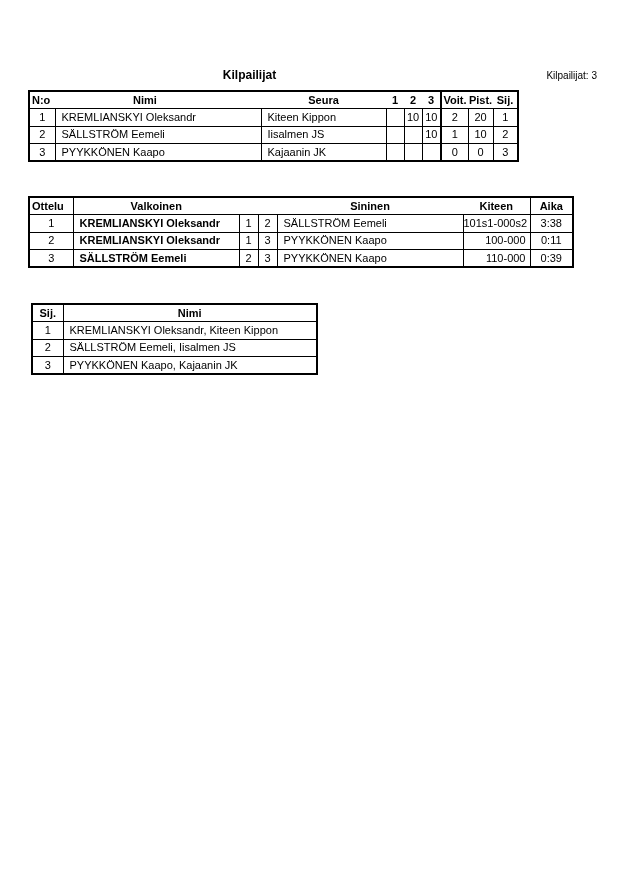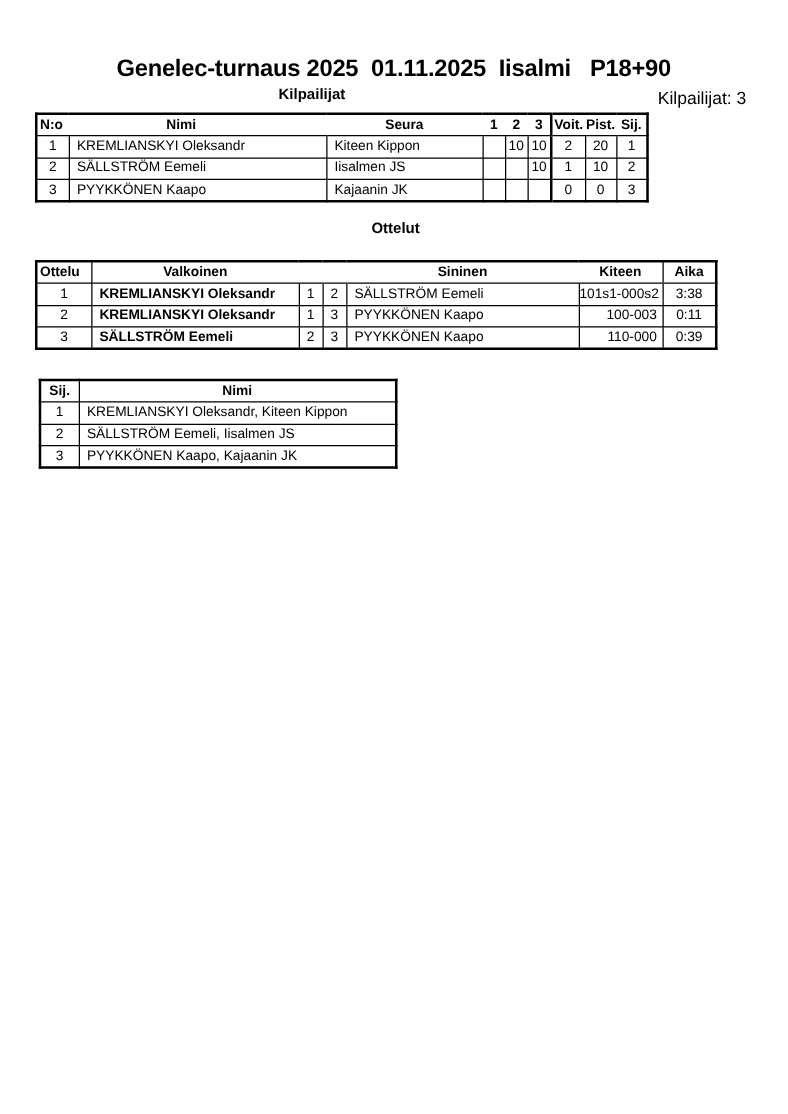--- a/index.html
+++ b/index.html
@@ -22,21 +22,21 @@
   .section-label {
     position:absolute;
     text-align:center;
     font-size:12px; font-weight:bold;padding-left:33px;
   }
   .lbl-kilpailijat { top:68px;  left:0px;  width:466px; }
   .lbl-ottelut     { top:175px; left:28px; width:544px; }
   .lbl-tulokset    { top:282px; left:31px; width:285px; }
   .meta-right {
     position:absolute; top:70px; right:33px;
-    font-size:14px;
+    font-size:10px;
   }
   table.doc-table {
     position:absolute;
     border-collapse:collapse;
     table-layout:fixed;
     border:2px solid #000;
   }
   .doc-table tr { height:17.5px;padding-left:30px; }
   .doc-table th, .doc-table td {
     font-size:11px;
@@ -51,34 +51,33 @@
     border:none;
     border-bottom:1px solid #000;
     text-align:center;
   }
   .doc-table td { border:1px solid #000; text-align:center; }
   .al { text-align:left !important; padding-left:6px !important; }
   .ar { text-align:right !important; padding-right:4px !important; }
   .hl { text-align:left !important; padding-left:2px !important; }
   .bold { font-weight:bold; }
   .t1 { left:28px; top:90px;  width:489px; }
-  .t2 { left:28px; top:196px; width:544px;margin-top:12px; }
+  .t2 { left:28px; top:196px; width:544px; }
   .t3 { left:31px; top:303px; width:285px; }
   .t1 .thick-left { border-left:2px solid #000 !important; }
   .t1 th.h-nimi { padding-right:26px; }
   .t2 th.b-right { border-right:1px solid #000; }
   .t2 th.b-left  { border-left:1px solid #000; }
   .t3 th.b-right { border-right:1px solid #000; }
 </style>
 </head>
 <body>
 
 <div class="page">
 
-  <div class="page-title">Genelec-turnaus 2025  01.11.2025  Iisalmi   P18+90</div>
 
   <div class="section-label lbl-kilpailijat">Kilpailijat</div>
   <div class="meta-right">Kilpailijat: 3</div>
 
   <table class="doc-table t1">
     <colgroup>
       <col style="width:26px">
         <col style="width:206px">
         <col style="width:125px">
       <col style="width:18px">
@@ -131,21 +130,20 @@
         <td></td>
         <td></td>
         <td></td>
         <td class="thick-left">0</td>
         <td>0</td>
         <td>3</td>
       </tr>
     </tbody>
   </table>
 
-  <div class="section-label lbl-ottelut">Ottelut</div>
 
   <table class="doc-table t2">
     <colgroup>
       <col style="width:44px">
         <col style="width:166px">
         <col style="width:19px">
       <col style="width:19px">
         <col style="width:186px">
         <col style="width:67px">
       <col style="width:43px">
@@ -170,21 +168,21 @@
         <td class="al">SÄLLSTRÖM Eemeli</td>
         <td class="ar">101s1-000s2</td>
         <td>3:38</td>
       </tr>
       <tr>
         <td>2</td>
         <td class="al bold">KREMLIANSKYI Oleksandr</td>
         <td>1</td>
         <td>3</td>
         <td class="al">PYYKKÖNEN Kaapo</td>
-        <td class="ar">100-003</td>
+        <td class="ar">100-000</td>
         <td>0:11</td>
       </tr>
       <tr>
         <td>3</td>
         <td class="al bold">SÄLLSTRÖM Eemeli</td>
         <td>2</td>
         <td>3</td>
         <td class="al">PYYKKÖNEN Kaapo</td>
         <td class="ar">110-000</td>
         <td>0:39</td>

